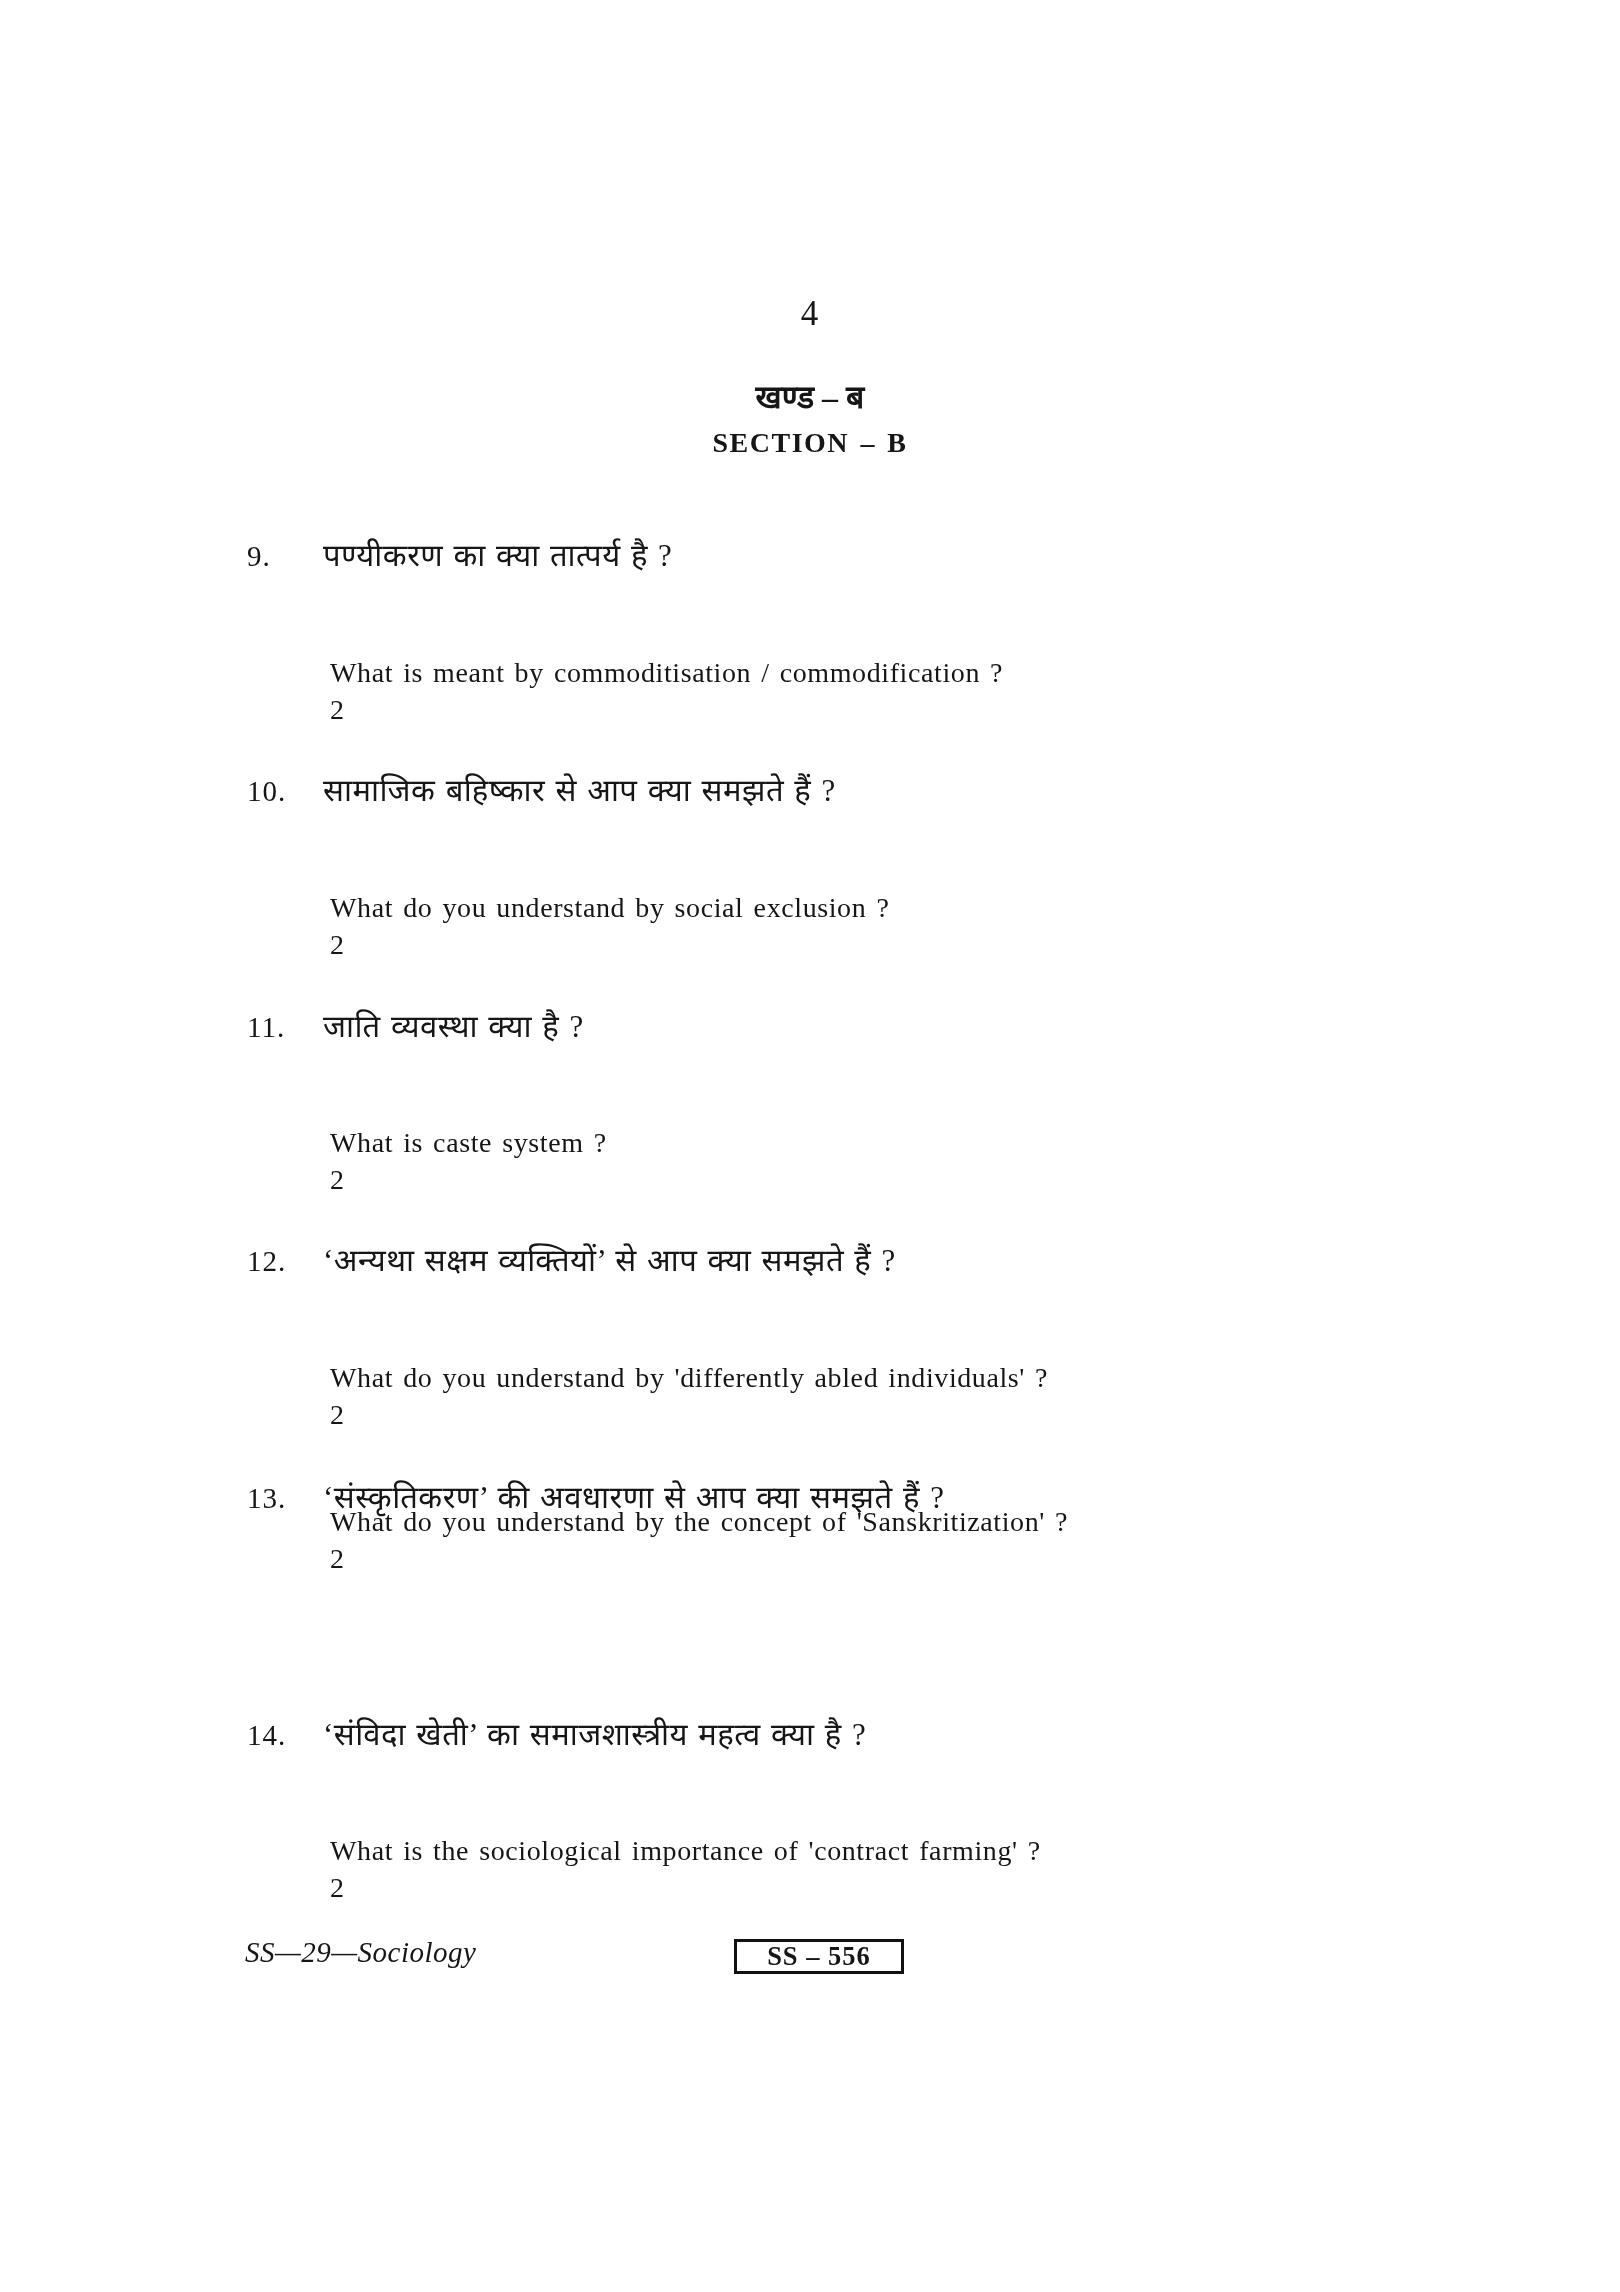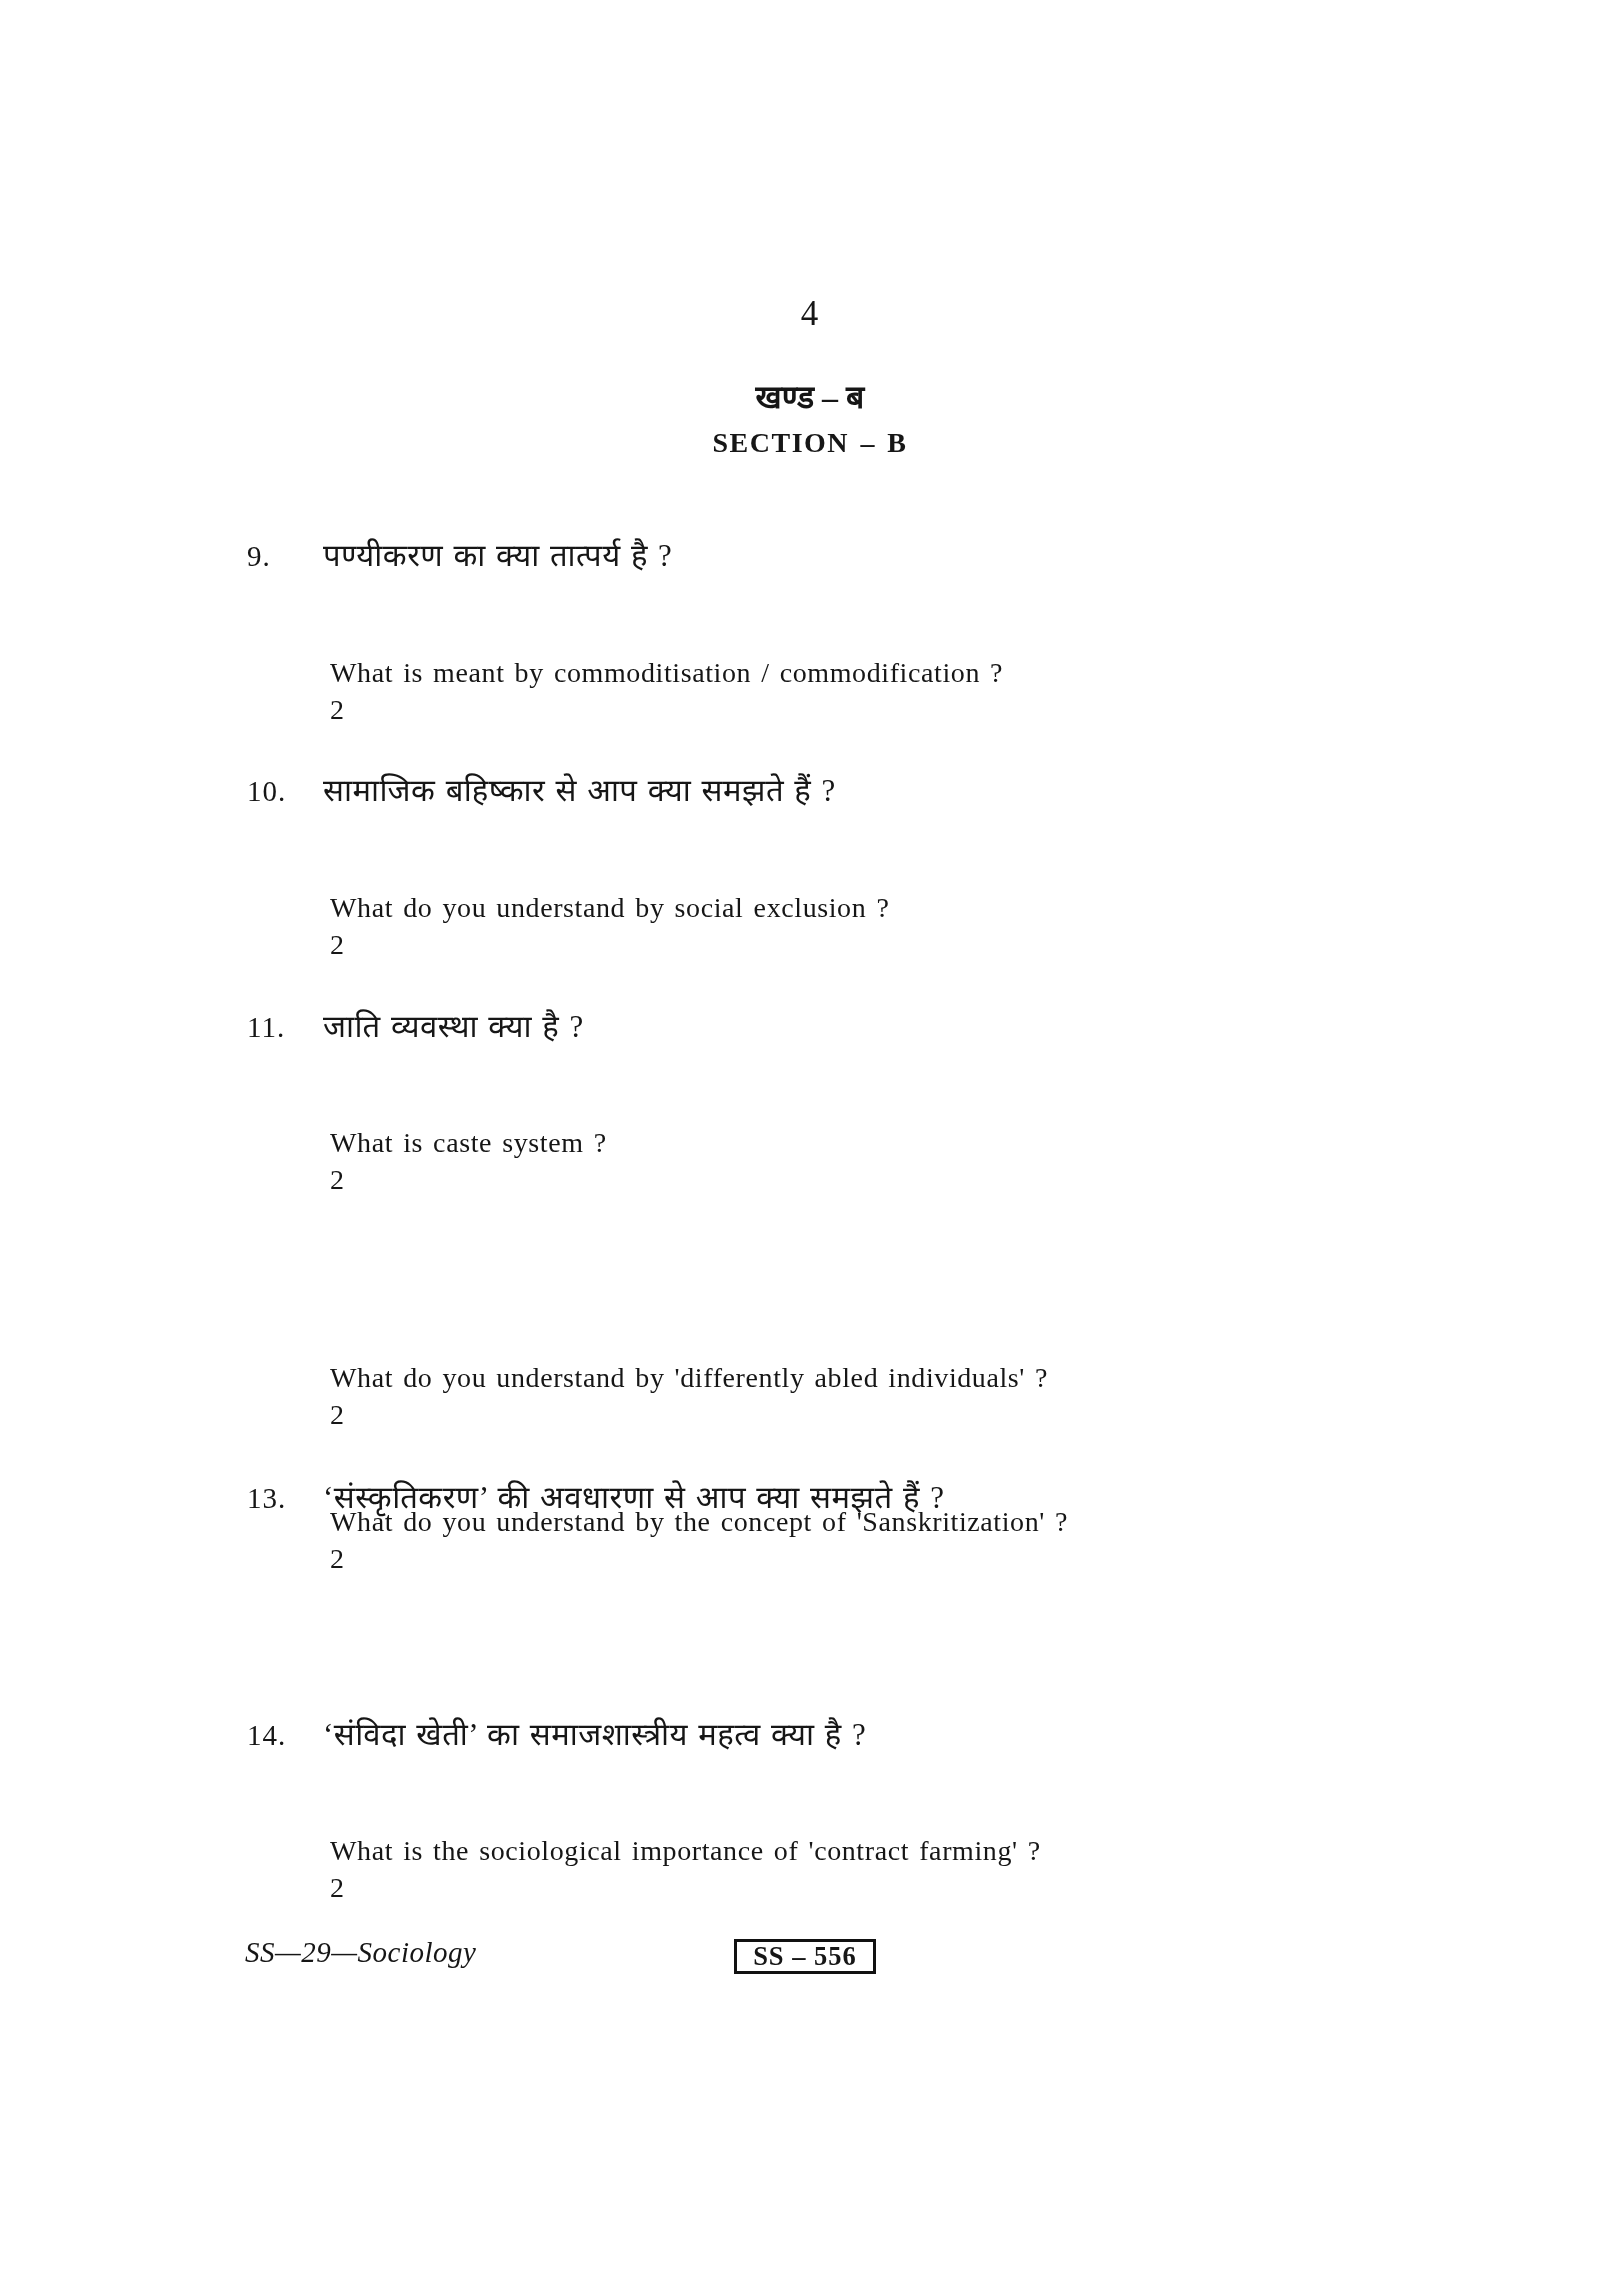--- a/index.html
+++ b/index.html
@@ -85,21 +85,21 @@
     left: 245px;
     top: 1936px;
     font-style: italic;
     font-size: 29px;
     letter-spacing: 0.5px;
   }
   .footer-booklet-box {
     position: absolute;
     left: 734px;
     top: 1939px;
-    width: 142px;
+    width: 170px;
     height: 35px;
     box-sizing: border-box;
     border: 3.9px solid #111111;
     display: flex;
     align-items: center;
     justify-content: center;
     font-weight: bold;
     font-size: 26.5px;
     letter-spacing: 1px;
   }
@@ -135,20 +135,24 @@
 
   <div class="q-hindi-row" style="top:1005px">
     <span class="q-num">11.</span>
     <span class="q-hindi-text">जाति व्यवस्था क्या है ?</span>
   </div>
   <div class="q-english-row" style="top:1124px">
     <span class="q-english-text">What is caste system ?</span>
     <span class="q-marks">2</span>
   </div>
 
+  <div class="q-hindi-row" style="top:1239px">
+    <span class="q-num">12.</span>
+    <span class="q-hindi-text">‘अन्यथा सक्षम व्यक्तियों’ से आप क्या समझते हैं ?</span>
+  </div>
   <div class="q-english-row" style="top:1359px">
     <span class="q-english-text">What do you understand by 'differently abled individuals' ?</span>
     <span class="q-marks">2</span>
   </div>
 
   <div class="q-hindi-row" style="top:1476px">
     <span class="q-num">13.</span>
     <span class="q-hindi-text">‘संस्कृतिकरण’ की अवधारणा से आप क्या समझते हैं ?</span>
   </div>
   <div class="q-english-row" style="top:1503px">

